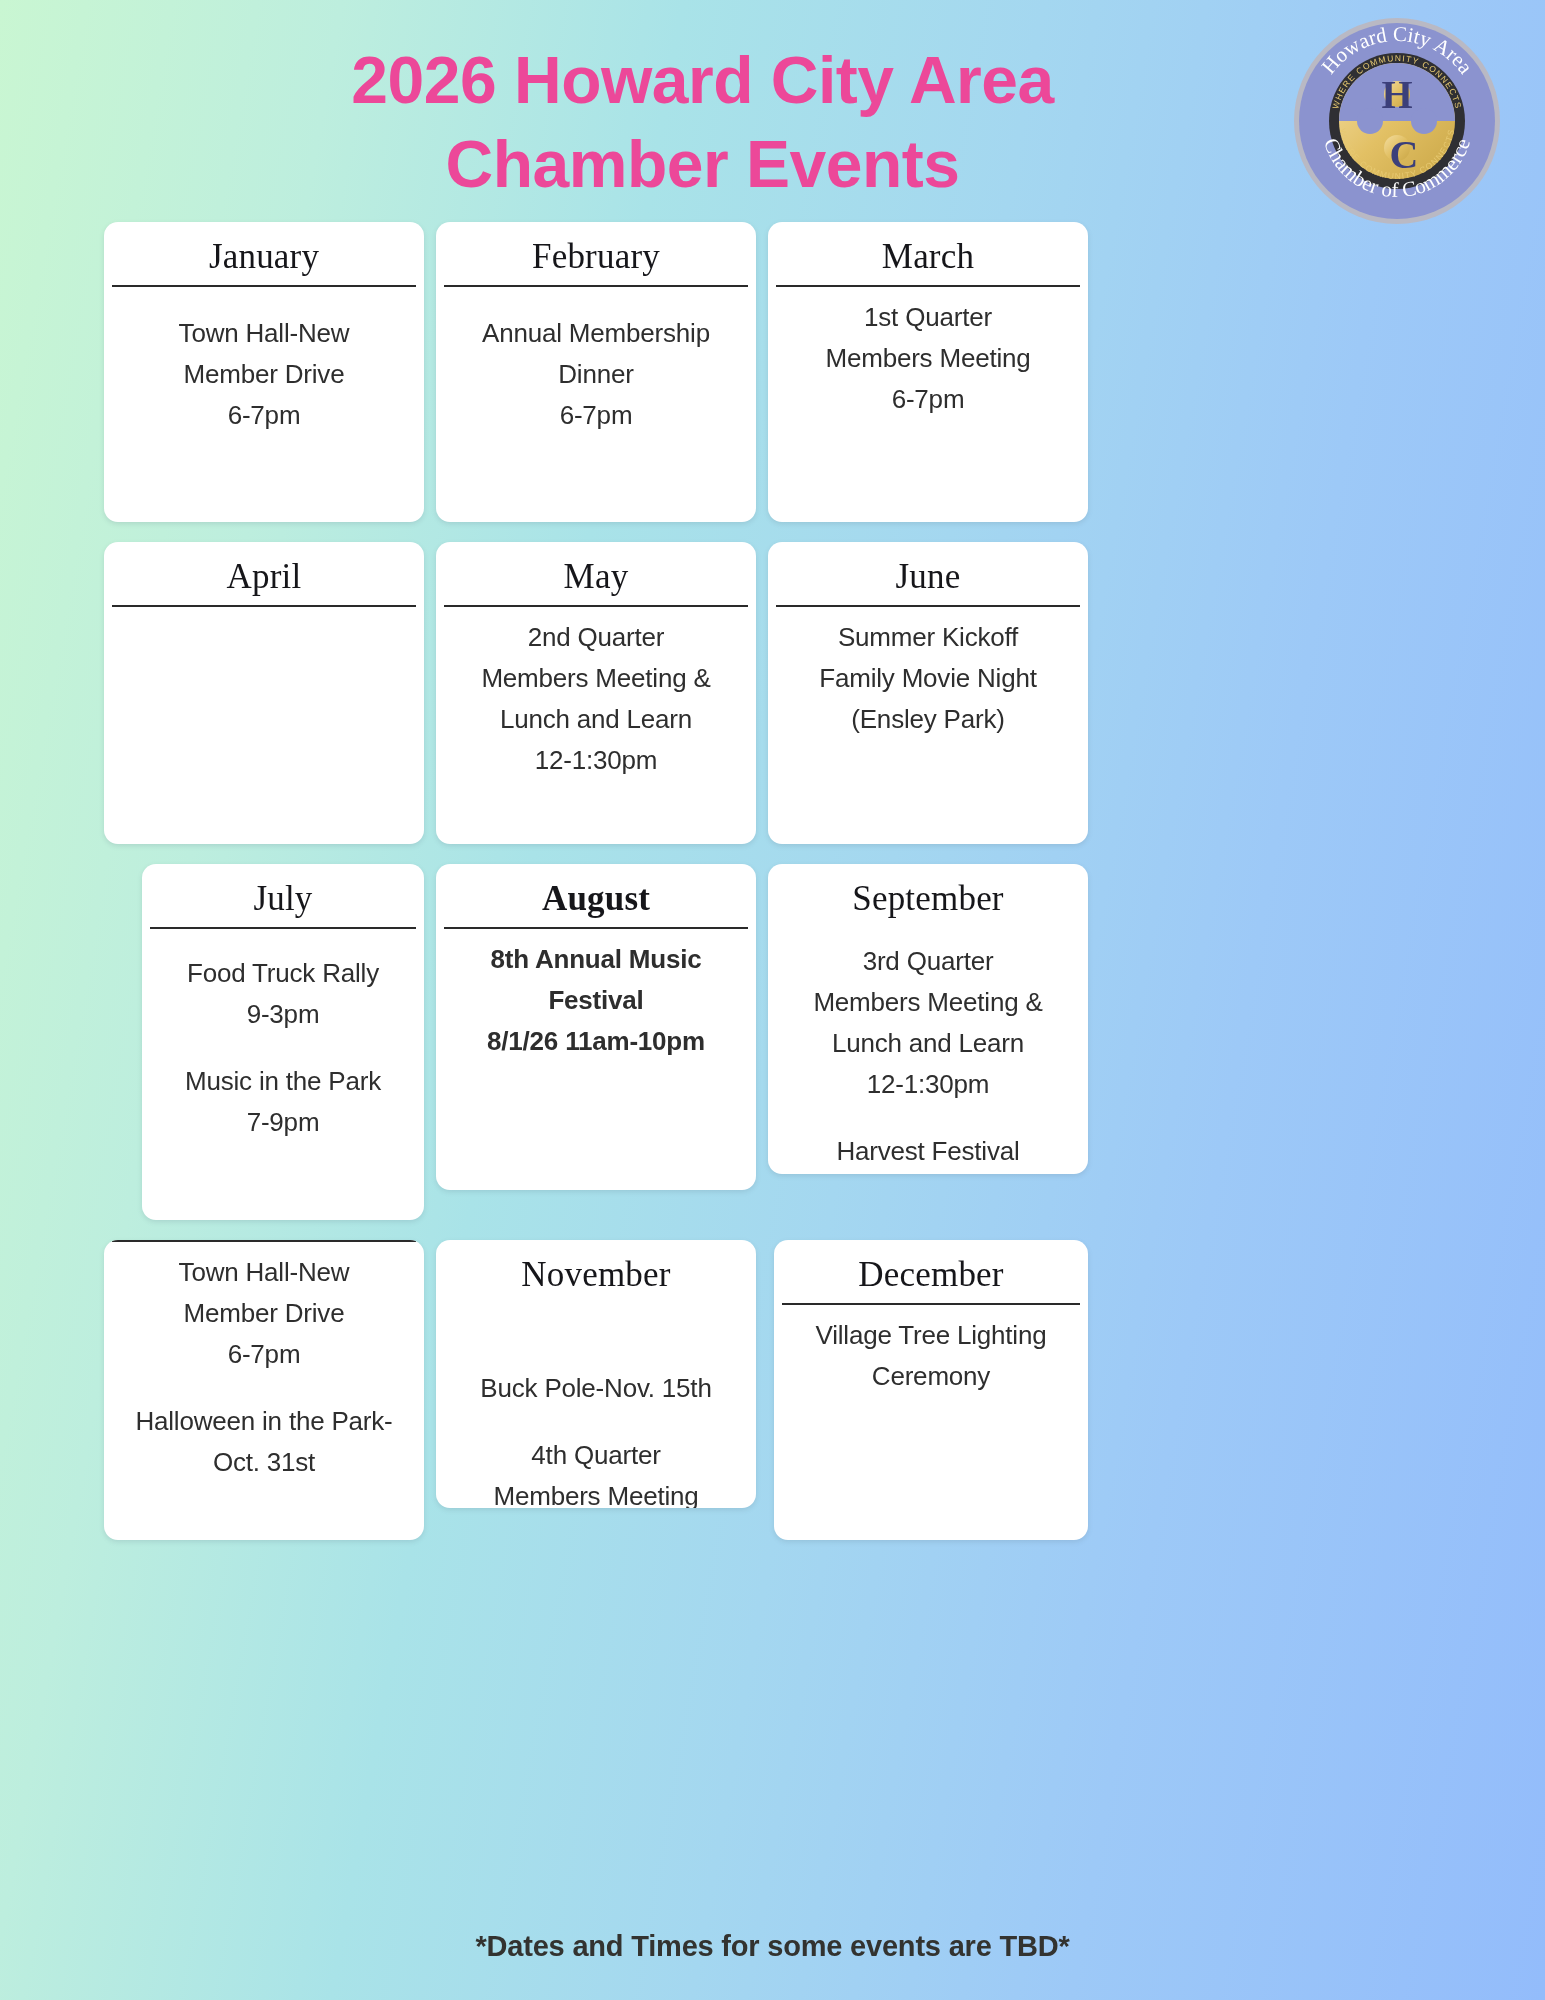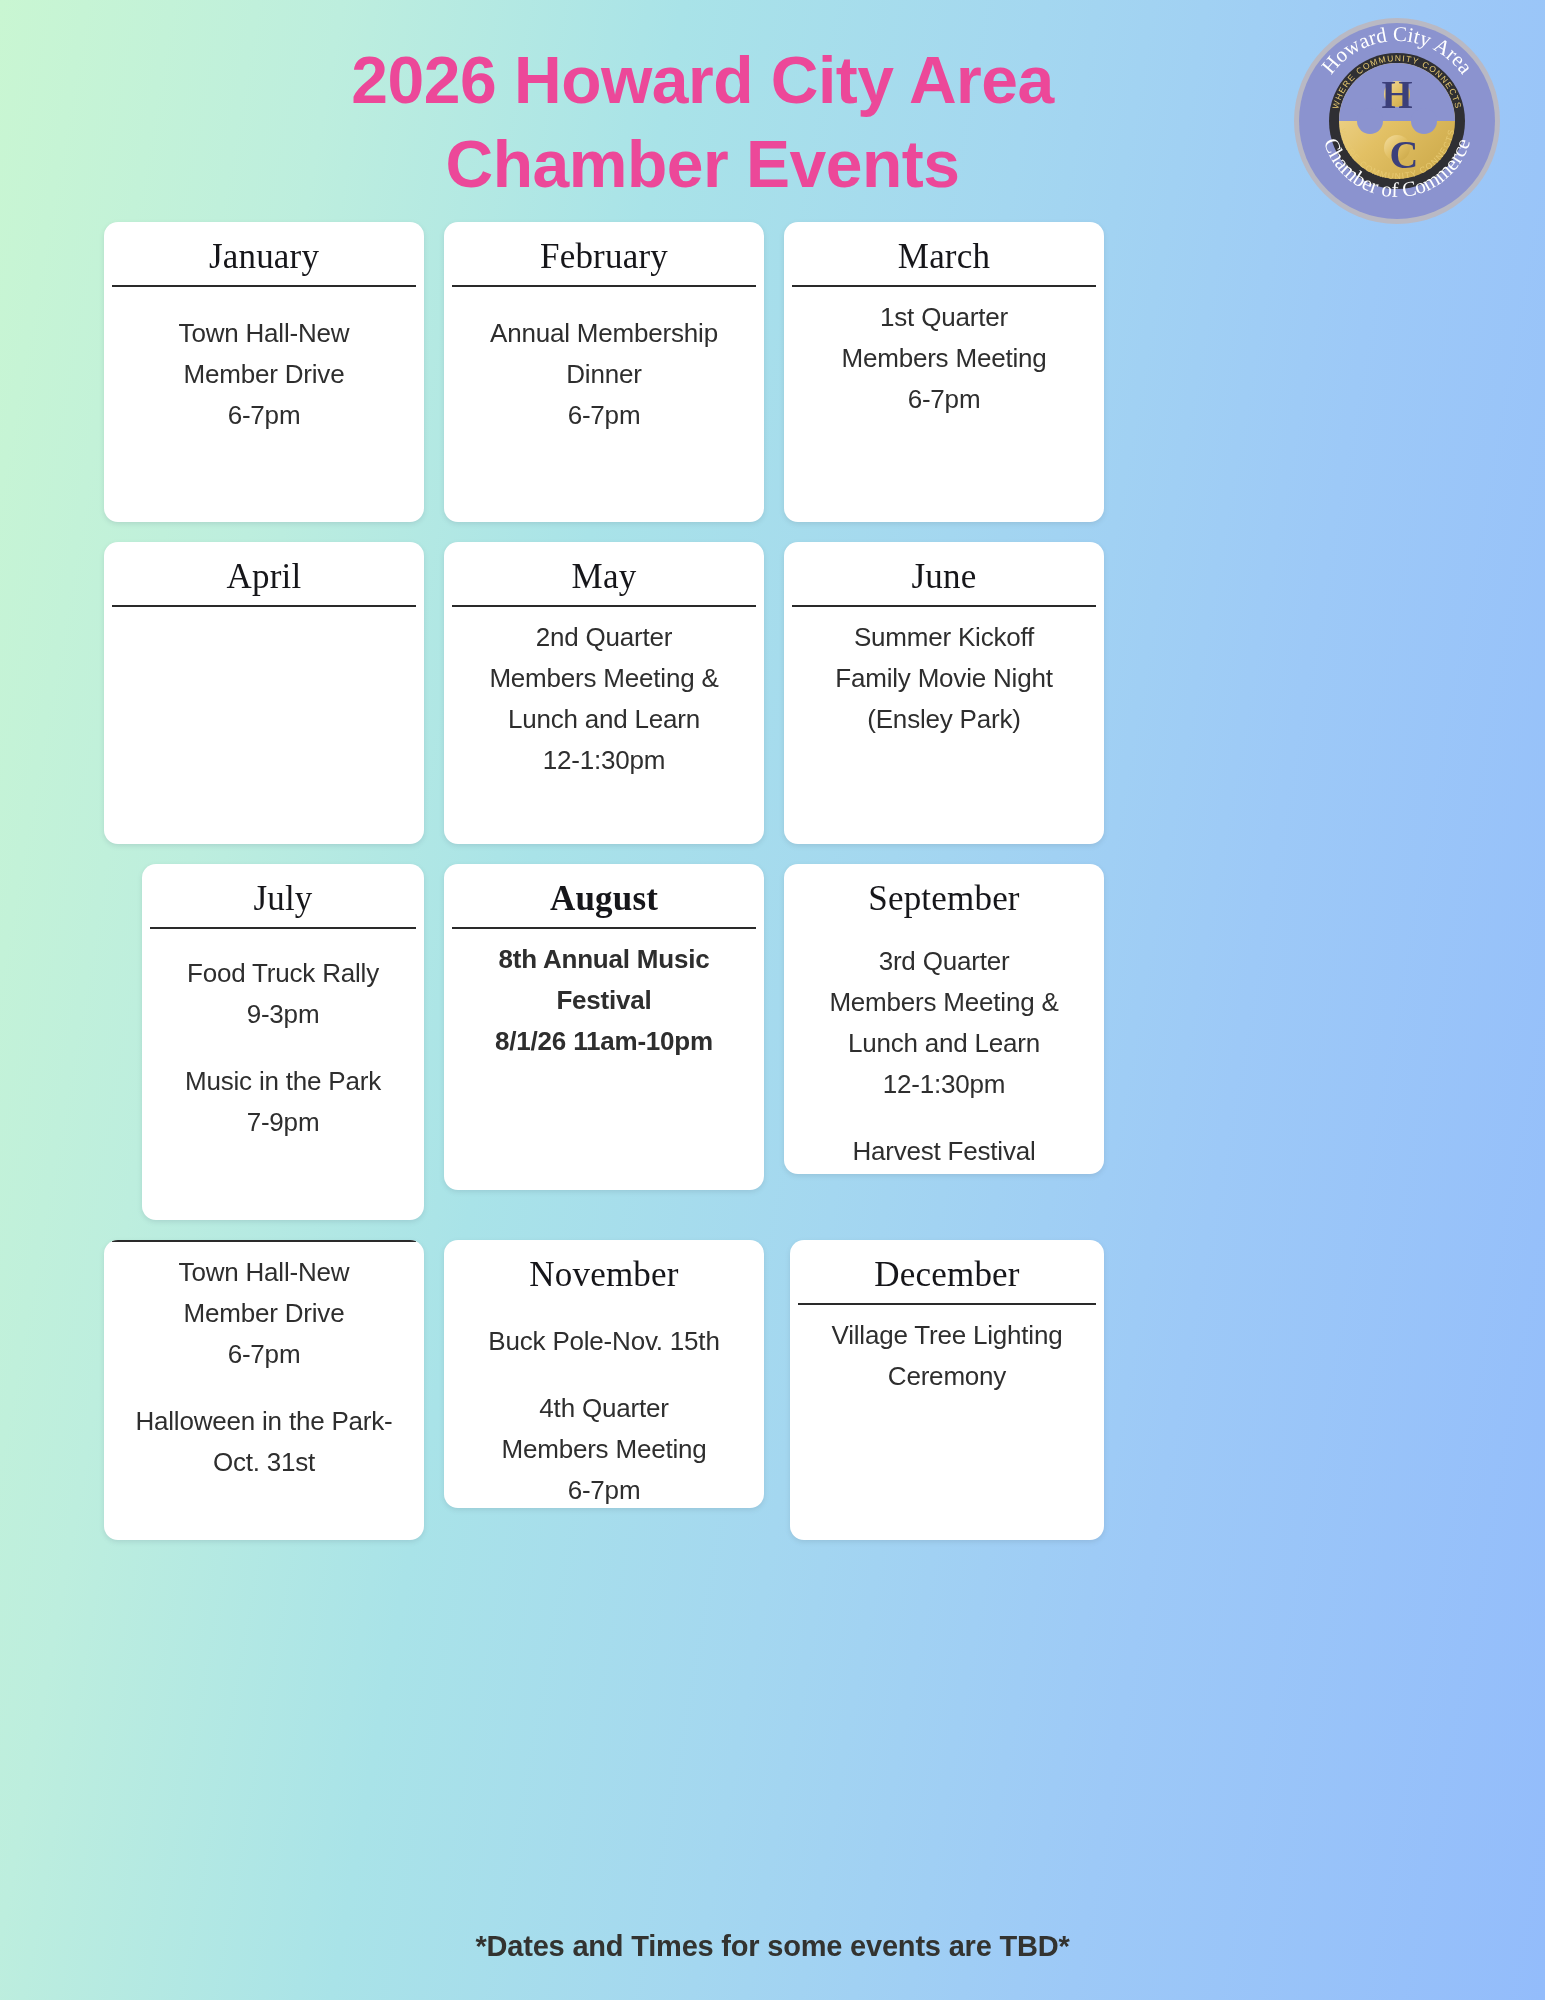--- a/index.html
+++ b/index.html
@@ -49,21 +49,21 @@
   }
 
   
   .grid {
     position: absolute;
     top: 222px;
     left: 104px;
     width: 1002px;
     display: grid;
     grid-template-columns: repeat(3, 320px);
-    gap: 20px 20px;
+    gap: 20px 12px;
   }
 
   .month-card {
     background: #ffffff;
     border-radius: 14px;
     box-shadow: 0 2px 5px rgba(90,110,130,0.18);
     padding: 0;
     display: flex;
     flex-direction: column;
     align-items: stretch;
@@ -289,21 +289,21 @@
         </div>
         <div class="event">
           <span class="l">Halloween in the Park-</span>
           <span class="l">Oct. 31st</span>
         </div>
       </div>
     </div>
     <div class="month-card" style="height: 268px;">
       <div class="month-name">November</div>
       <div class="divider"></div>
-      <div class="events" style="padding-top: 18px;">
+      <div class="events" style="padding-top: 18px; margin-top: 47px;">
         <div class="event">
           <span class="l">Buck Pole-Nov. 15th</span>
         </div>
         <div class="event">
           <span class="l">4th Quarter</span>
           <span class="l">Members Meeting</span>
           <span class="l">6-7pm</span>
         </div>
       </div>
     </div>

